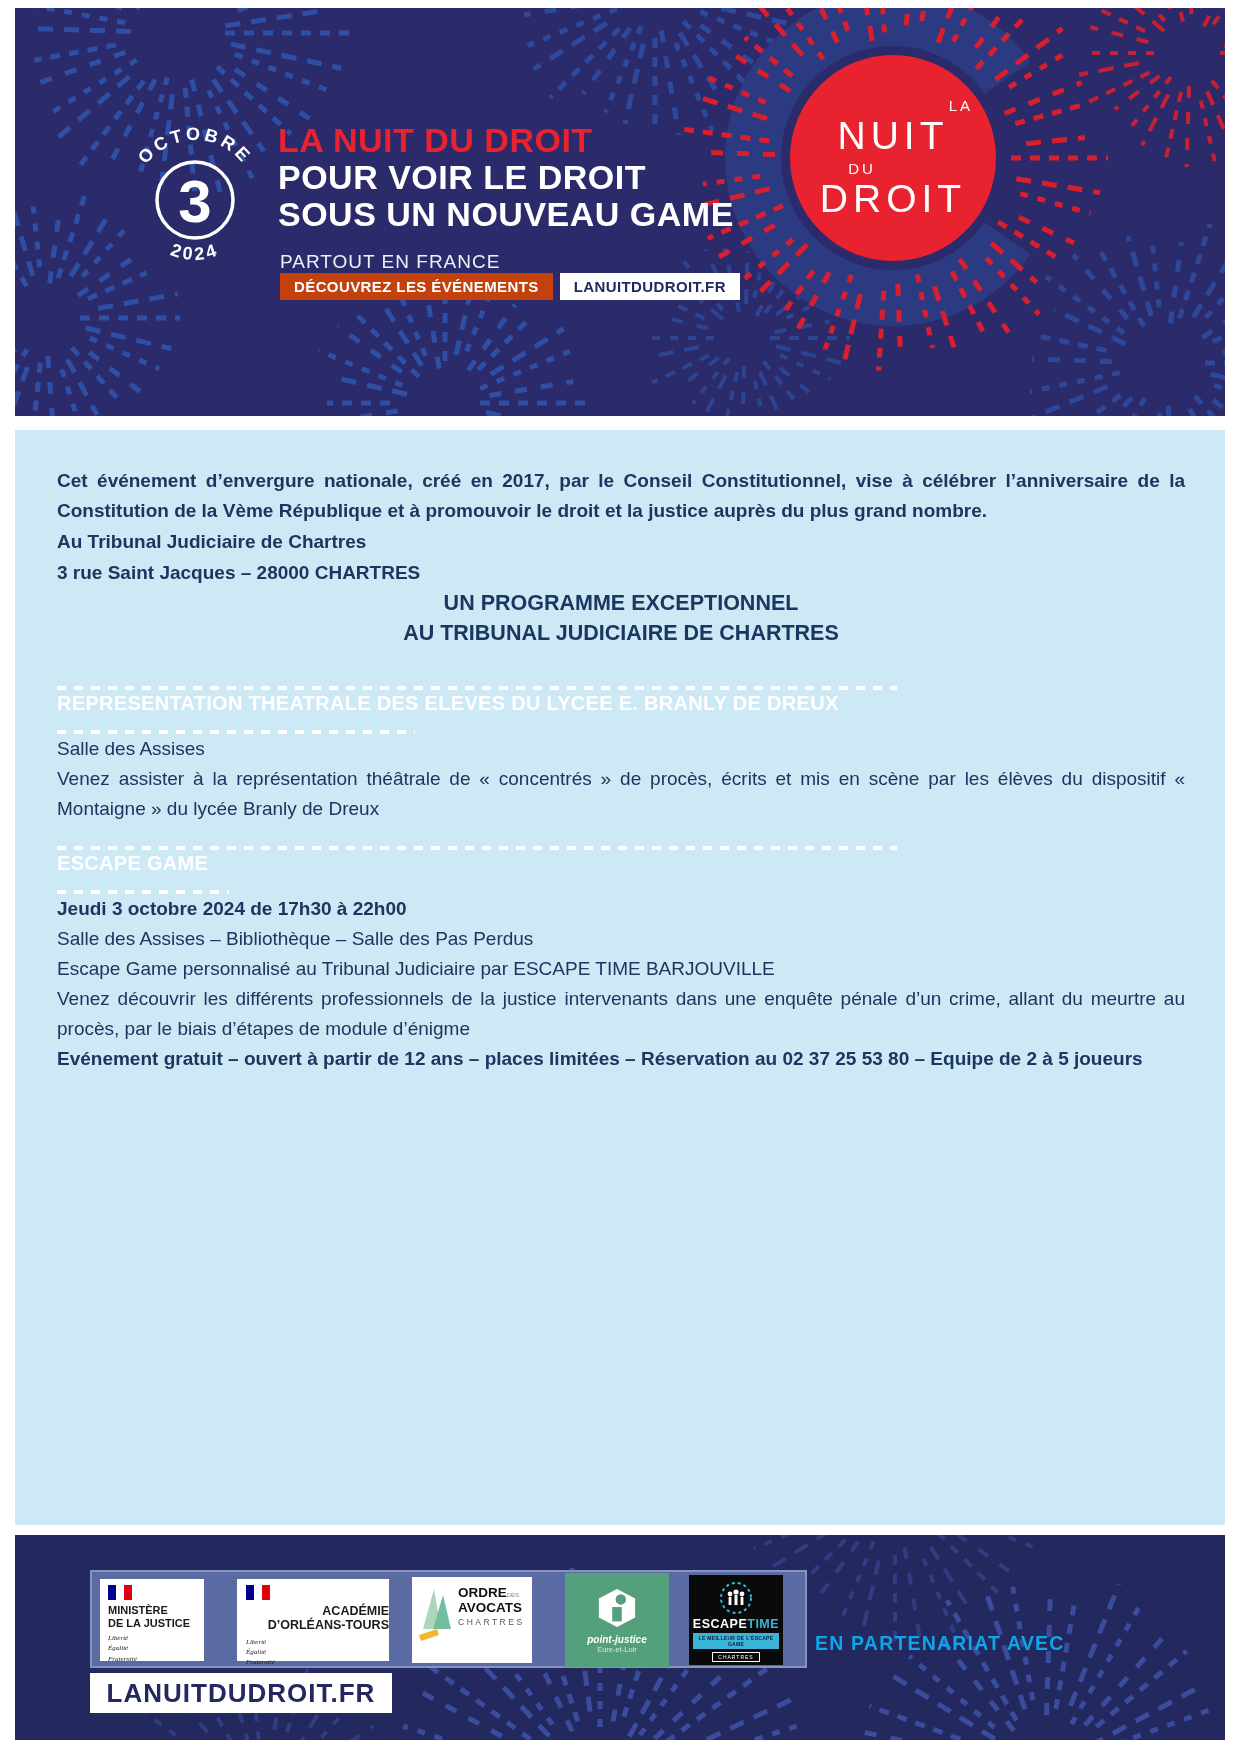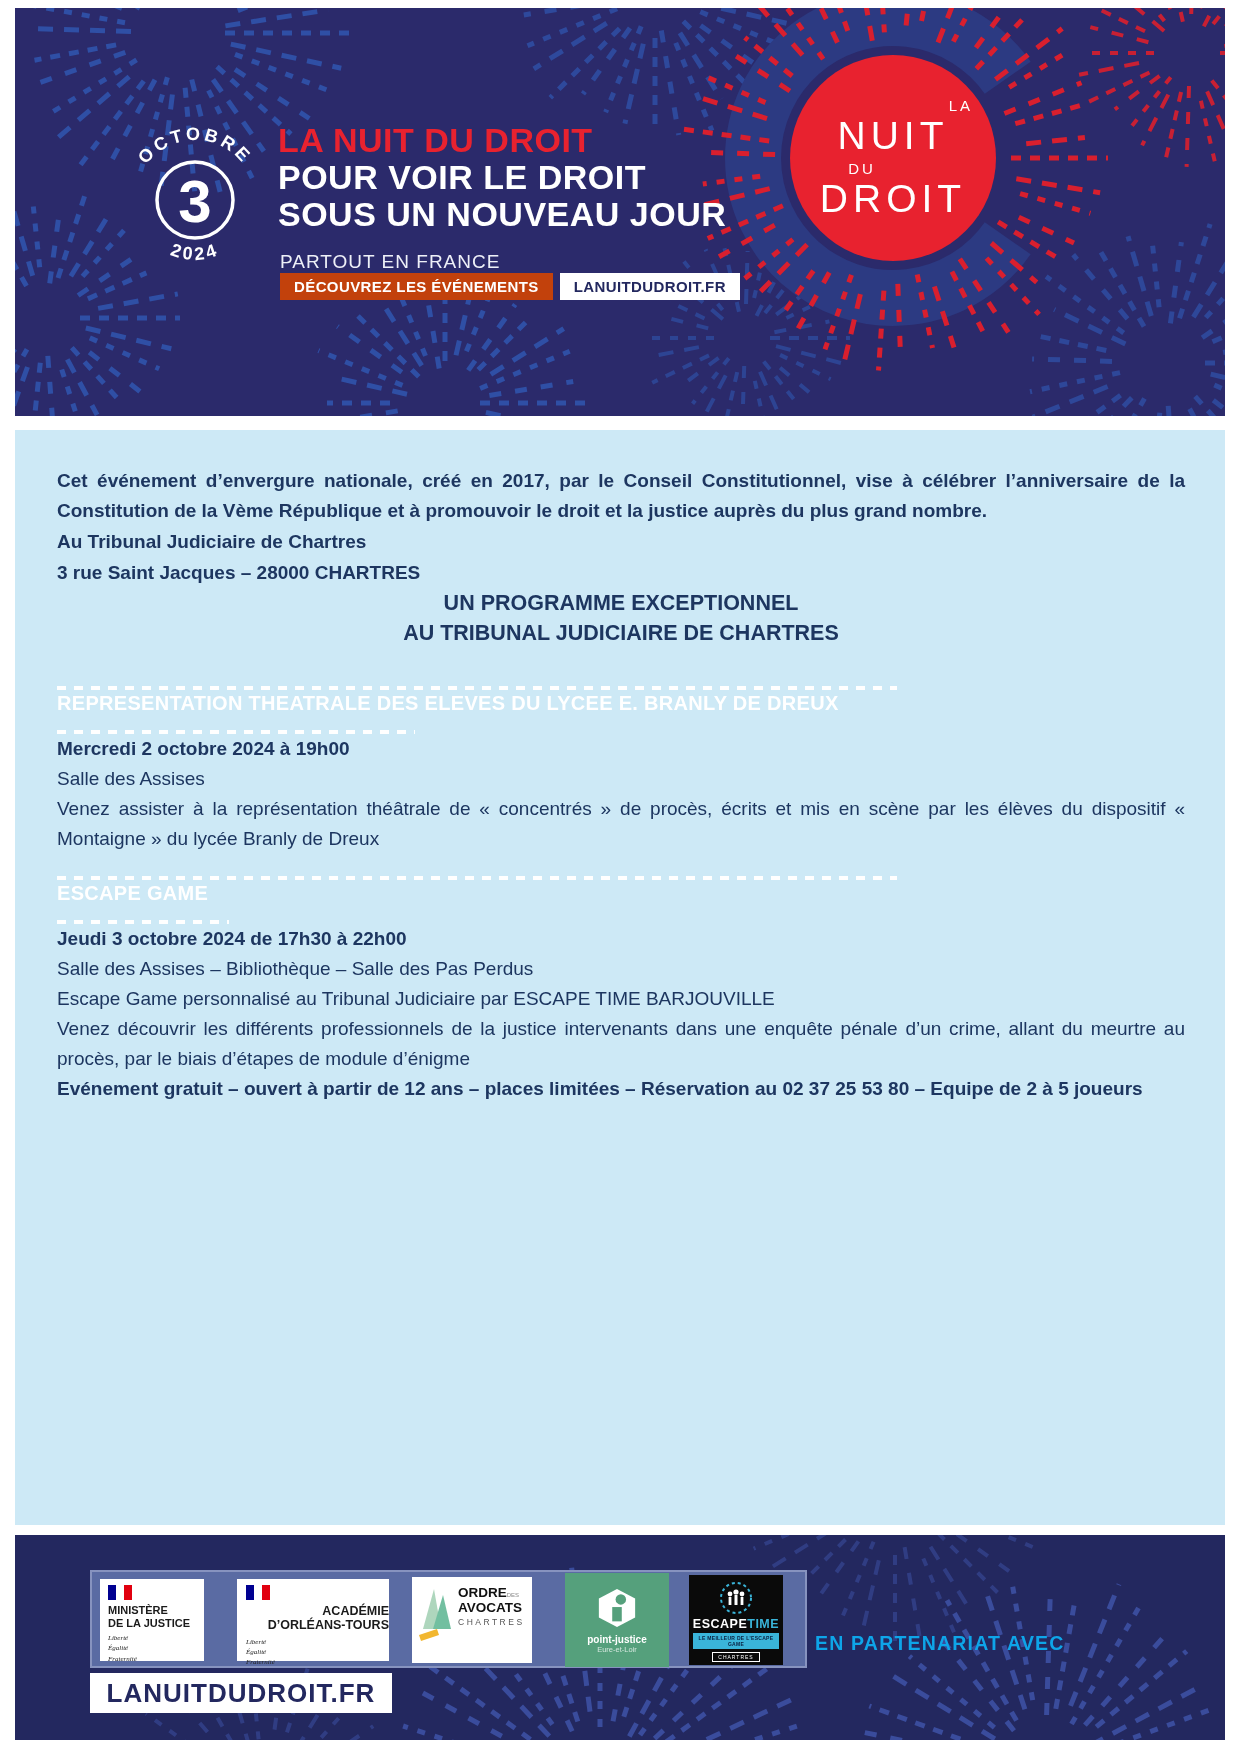--- a/index.html
+++ b/index.html
@@ -64,21 +64,21 @@
   .gov-name{font-weight:800;color:#1b1b1b;line-height:1.15;}
   .tile-ministere .gov-name{font-size:11px;}
   .tile-academie .gov-name{font-size:12.5px;text-align:right;}
   .motto{font-family:"Liberation Serif",serif;font-style:italic;font-size:7px;color:#222;
          line-height:1.45;margin-top:4px;}
   .ordre-text{margin-left:5px;}
   .ordre-l1{font-size:13.5px;font-weight:800;color:#111;}
   .ordre-l1 .des{font-size:6px;color:#888;font-weight:400;}
   .ordre-l2{font-size:13.5px;font-weight:800;color:#111;}
   .ordre-l3{font-size:8.5px;letter-spacing:2.5px;color:#555;margin-top:2px;}
-  .pj-name{font-size:10px;font-weight:700;margin-top:5px;}
+  .pj-name{font-size:10px;font-weight:700;margin-top:5px;font-style:italic;}
   .pj-sub{font-size:7.5px;opacity:.75;}
   .et-name{font-size:12.5px;font-weight:800;letter-spacing:.5px;margin-top:1px;}
   .et-name .time{color:#3ab4d9;}
   .et-band{background:#3ab4d9;color:#0a2040;font-size:5px;font-weight:700;width:86px;
            text-align:center;padding:2px 0;margin-top:2px;letter-spacing:.3px;}
   .et-pill{border:1px solid #fff;font-size:5px;letter-spacing:1px;padding:1px 5px;margin-top:3px;color:#fff;}
   .site-box{position:absolute;left:75px;top:138px;width:302px;height:40px;background:#fff;
             display:flex;align-items:center;justify-content:center;font-weight:800;font-size:26px;
             letter-spacing:1px;color:#23285f;cursor:pointer;}
   .partner-label{position:absolute;left:800px;top:97px;color:#0ea5e9;font-weight:800;font-size:19.5px;
@@ -387,21 +387,21 @@
         <textPath href="#arcTop" startOffset="50%" text-anchor="middle">OCTOBRE</textPath>
       </text>
       <text font-size="18" font-weight="700" fill="#ffffff" letter-spacing="3">
         <textPath href="#arcBot" startOffset="50%" text-anchor="middle">2024</textPath>
       </text>
     </svg>
 
     <div class="banner-title">
       <div class="t1">LA NUIT DU DROIT</div>
       <div class="t2">POUR VOIR LE DROIT</div>
-      <div class="t2">SOUS UN NOUVEAU JOUR</div>
+      <div class="t2">SOUS UN NOUVEAU GAME</div>
     </div>
 
     <div class="tagline">PARTOUT EN FRANCE</div>
 
     <div class="btn-row">
       <div class="btn red">DÉCOUVREZ LES ÉVÉNEMENTS</div>
       <div class="btn white">LANUITDUDROIT.FR</div>
     </div>
 
     <div class="circle-logo-text">
@@ -422,21 +422,20 @@
 
     <p class="prog-heading">
       <span style="display:block;">UN PROGRAMME EXCEPTIONNEL</span>
       <span style="display:block;">AU TRIBUNAL JUDICIAIRE DE CHARTRES</span>
     </p>
 
     <div>
       <div class="dash long"></div>
       <p class="ev-title">REPRESENTATION THEATRALE DES ELEVES DU LYCEE E. BRANLY DE DREUX</p>
       <div class="dash after-title w358"></div>
-      <p class="ev-date mt62">Mercredi 2 octobre 2024 à 19h00</p>
       <p class="ev-loc">Salle des Assises</p>
       <p class="ev-desc mt24">Venez assister à la représentation théâtrale de « concentrés » de procès, écrits et mis en scène par les élèves du dispositif « Montaigne » du lycée Branly de Dreux</p>
     </div>
 
     <div>
       <div class="dash long sep2"></div>
       <p class="ev-title">ESCAPE GAME</p>
       <div class="dash after-title w172"></div>
       <p class="ev-date mt54">Jeudi 3 octobre 2024 de 17h30 à 22h00</p>
       <p class="ev-loc">Salle des Assises – Bibliothèque – Salle des Pas Perdus</p>

